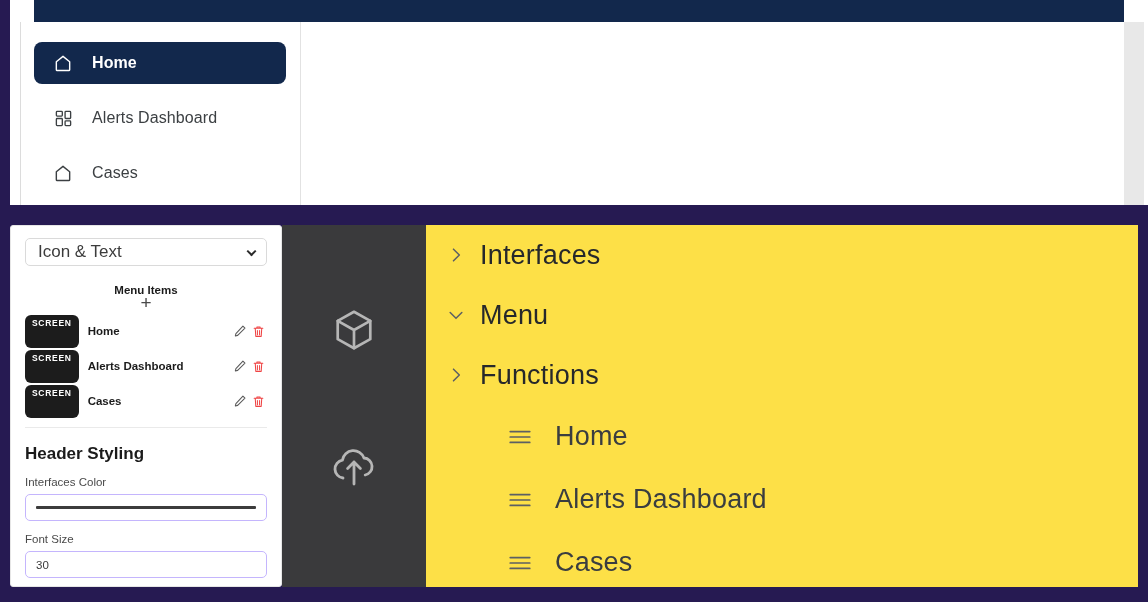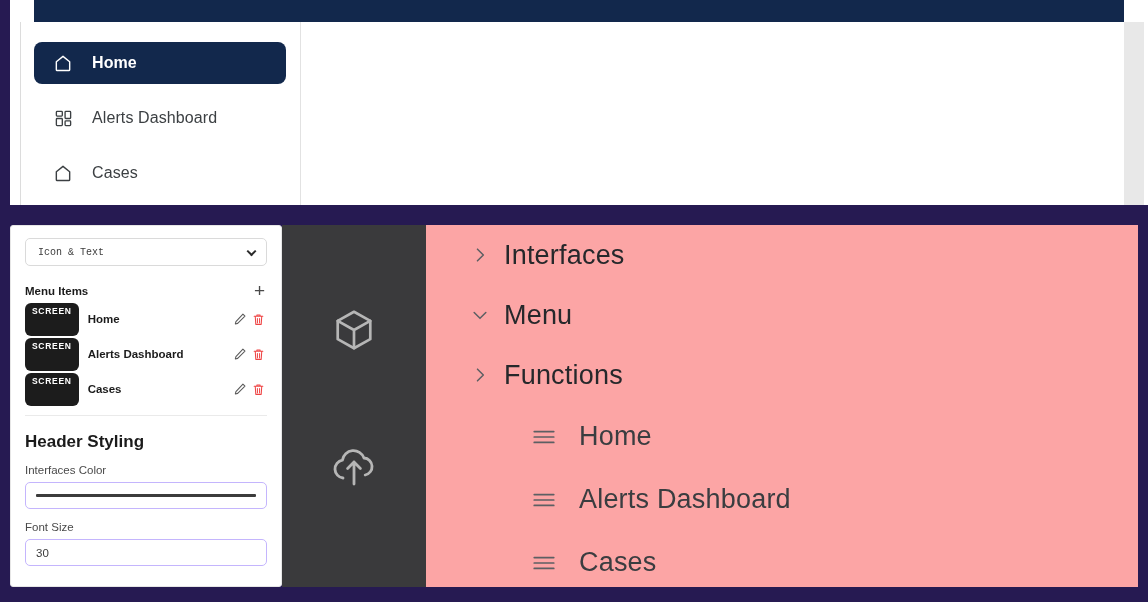--- a/index.html
+++ b/index.html
@@ -89,34 +89,33 @@
     flex: 0 0 auto;
   }
   .select-box {
     position: relative;
     width: 100%; height: 28px;
     border: 1px solid #dadada;
     border-radius: 5px;
     background: #fff;
     display: flex; align-items: center;
     padding-left: 12px;
-    font-size: 10px;
+    font-size: 17px;
     color: #3c3c3c;
-    font-family: Liberation Mono, monospace;
   }
   .chevron-down {
     position: absolute; right: 11px; top: 50%;
     transform: translateY(-60%) rotate(45deg);
     width: 7px; height: 7px;
     border-right: 2px solid #2b2b2b;
     border-bottom: 2px solid #2b2b2b;
   }
   .section-head {
     display: flex; align-items: center; justify-content: space-between;
-    margin-top: 18px; margin-bottom: 9px;
+    margin-top: 18px; margin-bottom: 9px; flex-direction: column;
   }
   .section-title { font-size: 11.5px; font-weight: bold; color: #1b1b1b; }
   .plus-btn {
     font-size: 19px; color: #4a4a4a; line-height: 14px;
     cursor: pointer; padding: 0 2px;
   }
   .menu-row {
     display: flex; align-items: center;
     height: 24px; margin-bottom: 11px;
   }
@@ -162,24 +161,23 @@
   .rail-icon {
     position: absolute; left: 0; width: 144px;
     display: flex; align-items: center; justify-content: center;
   }
   #rail-icon-cube { top: 82px; }
   #rail-icon-upload { top: 218px; }
 
   
   #tree-column {
     flex: 1 1 auto; height: 362px;
-    background: #fca5a5;
+    background: #fde047;
     position: relative;
     overflow: hidden;
-    padding-left: 24px;
   }
   .tree-node {
     display: flex; align-items: center;
     height: 60px;
     padding-left: 20px;
     color: #26282b;
   }
   .tree-caret {
     width: 34px; flex: 0 0 auto;
     display: flex; align-items: center; justify-content: flex-start;

